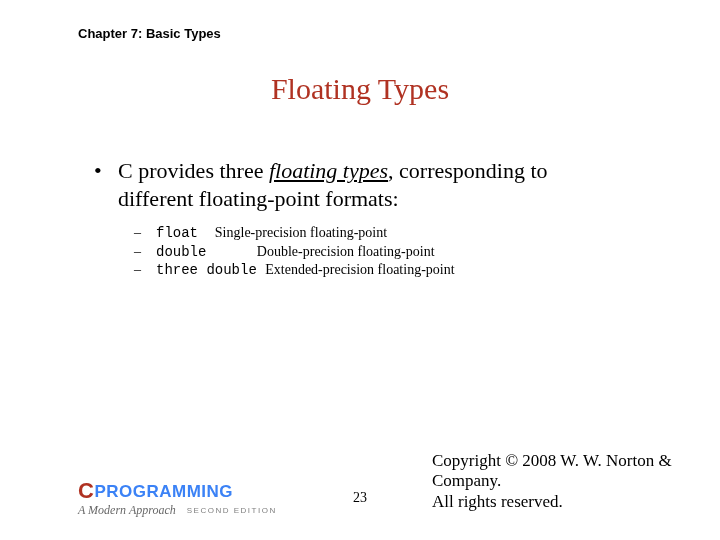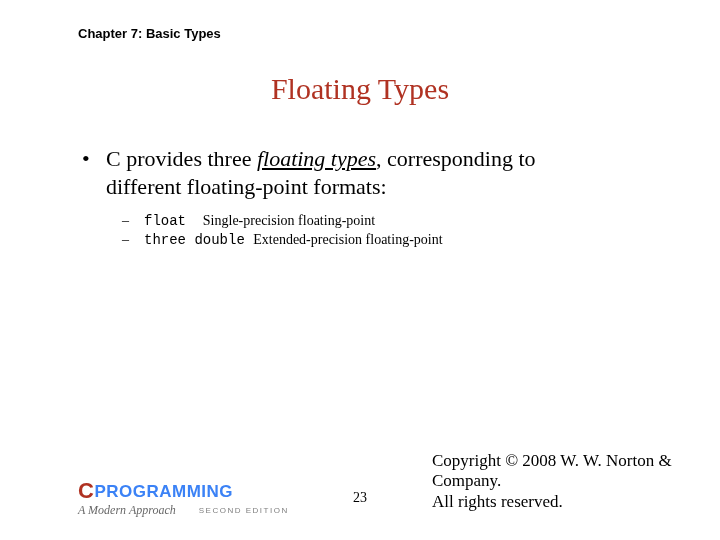--- a/index.html
+++ b/index.html
@@ -47,21 +47,21 @@
     line-height: 1.25;
   }
   ul.bullets {
     list-style: none;
     margin: 0;
     padding: 0;
   }
   ul.bullets > li {
     position: relative;
     padding-left: 26px;
-    margin: 0;
+    margin: 12px;
   }
   ul.bullets > li::before {
     content: "•";
     position: absolute;
     left: 2px;
     top: 0;
     font-size: 22px;
   }
   .underline { text-decoration: underline; }
   .italic    { font-style: italic; }
@@ -133,40 +133,43 @@
     font-size: 12px;
     color: #686868;
     white-space: nowrap;
   }
   .brand-line2 .ed {
     font-family: Arial, Helvetica, sans-serif;
     font-style: normal;
     font-size: 8px;
     letter-spacing: 1.5px;
     color: #808080;
-    margin-left: 20px;
+    margin-left: 8px;
     vertical-align: 1px;
   }
 </style>
 </head>
 <body>
 
 <div class="slide">
 
   <div class="chapter-header">Chapter 7: Basic Types</div>
 
   <div class="title">Floating Types</div>
 
   <div class="content">
     <ul class="bullets">
       <li>
         <span>C provides three </span><span class="italic underline">floating types</span><span>, corresponding to different floating-point formats:</span>
         <ul class="sub">
           <li>
             <span class="kw">float</span><span class="kw">  </span><span>Single-precision floating-point</span>
+          </li>
+          <li>
+            <span class="kw">double</span><span class="kw">      </span><span>Double-precision floating-point</span>
           </li>
           <li>
             <span class="kw">three double</span><span class="kw"> </span><span>Extended-precision floating-point</span>
           </li>
         </ul>
       </li>
     </ul>
   </div>
 
   <div class="branding">

